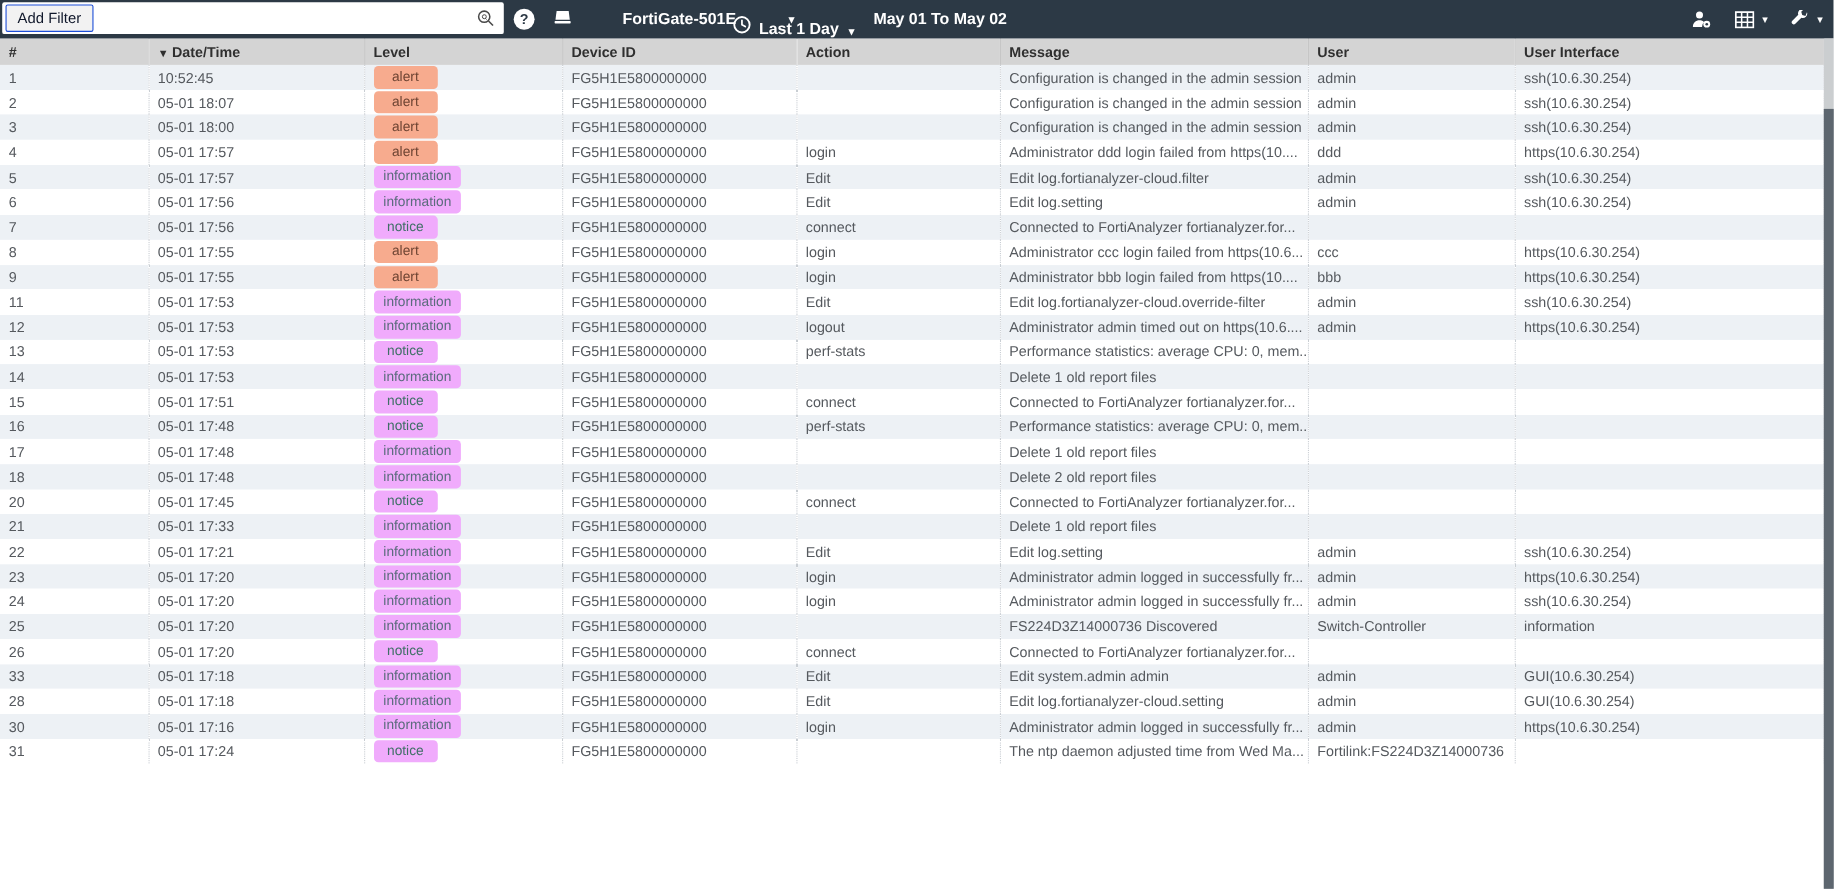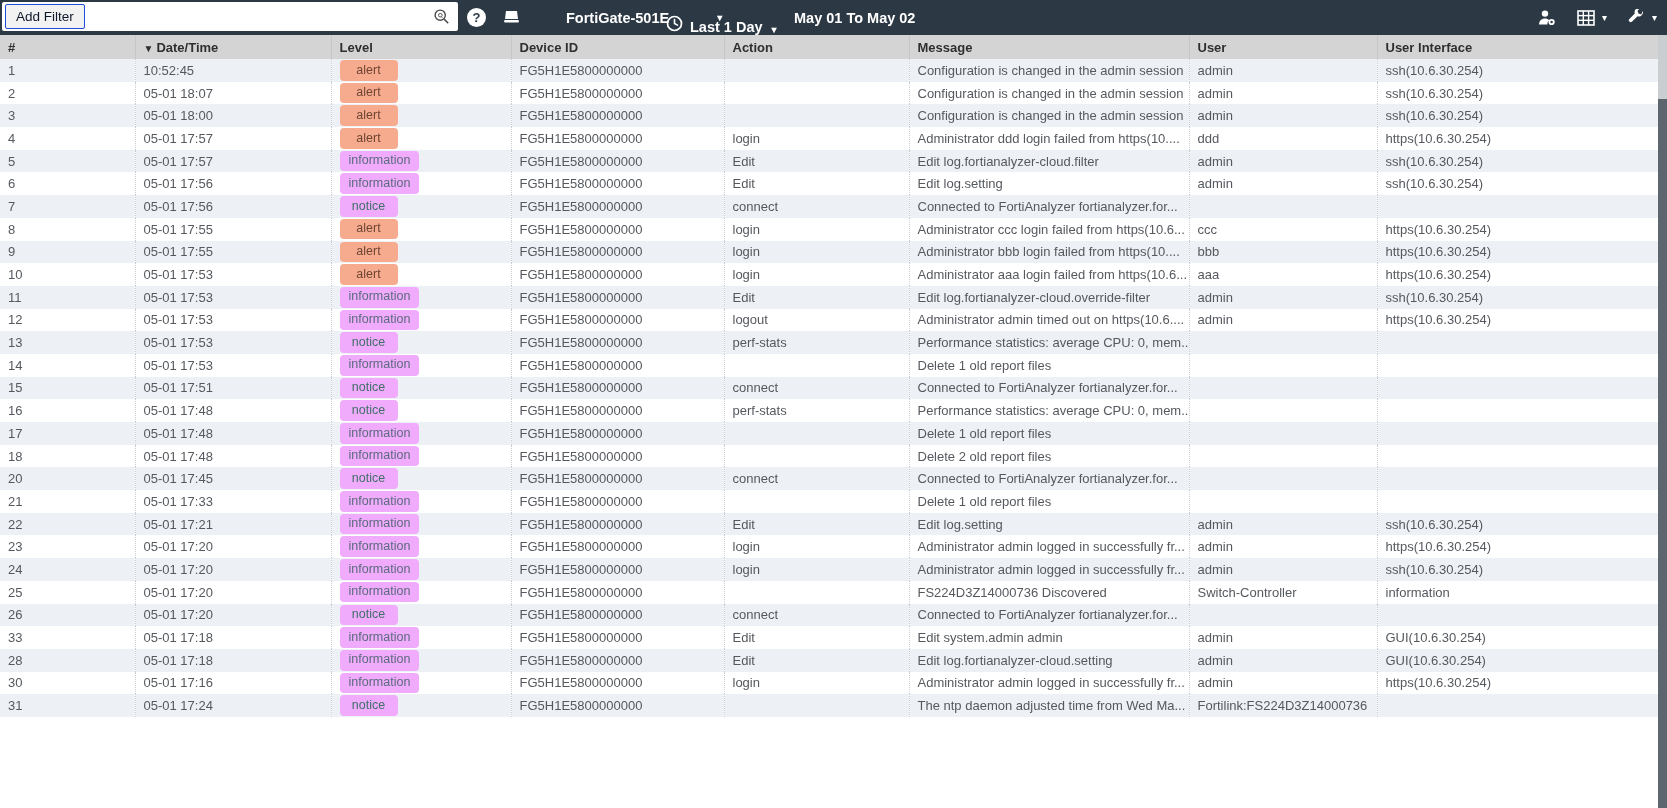--- a/index.html
+++ b/index.html
@@ -228,30 +228,20 @@
         <td>9</td>
         <td>05-01 17:55</td>
         <td><span class="badge alert">alert</span></td>
         <td>FG5H1E5800000000</td>
         <td>login</td>
         <td>Administrator bbb login failed from https(10....</td>
         <td>bbb</td>
         <td>https(10.6.30.254)</td>
       </tr>
       <tr>
-        <td>10</td>
-        <td>05-01 17:53</td>
-        <td><span class="badge alert">alert</span></td>
-        <td>FG5H1E5800000000</td>
-        <td>login</td>
-        <td>Administrator aaa login failed from https(10.6...</td>
-        <td>aaa</td>
-        <td>https(10.6.30.254)</td>
-      </tr>
-      <tr>
         <td>11</td>
         <td>05-01 17:53</td>
         <td><span class="badge information">information</span></td>
         <td>FG5H1E5800000000</td>
         <td>Edit</td>
         <td>Edit log.fortianalyzer-cloud.override-filter</td>
         <td>admin</td>
         <td>ssh(10.6.30.254)</td>
       </tr>
       <tr>

